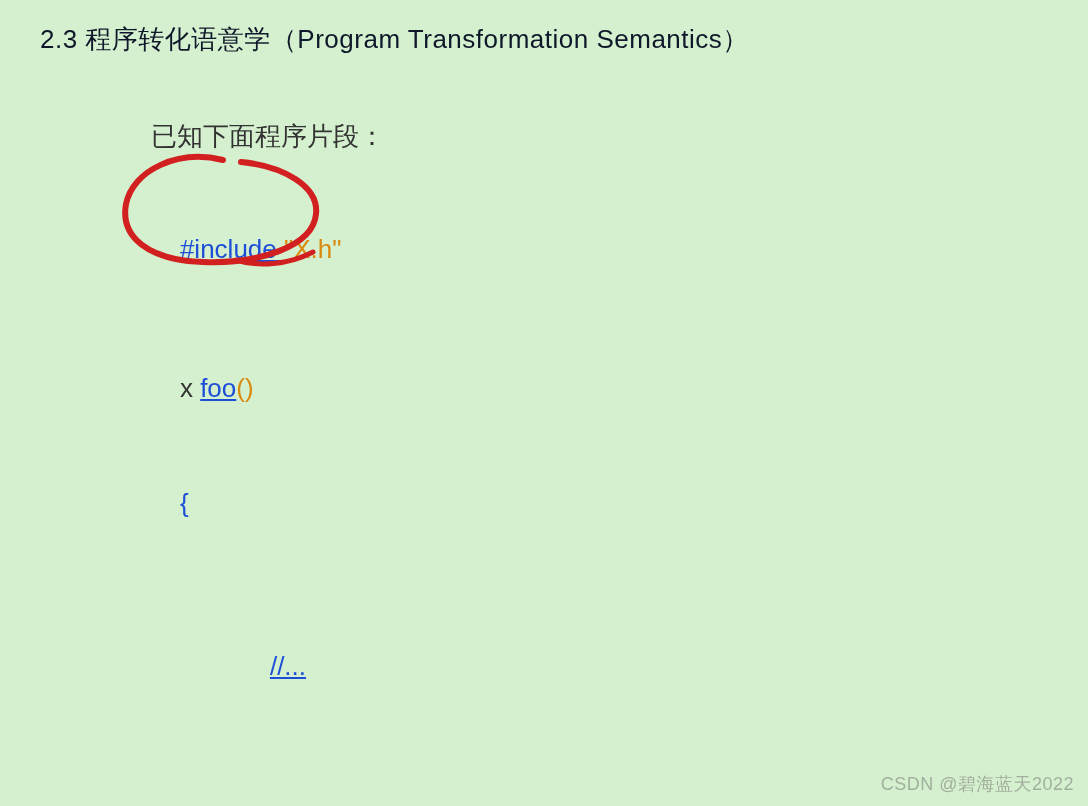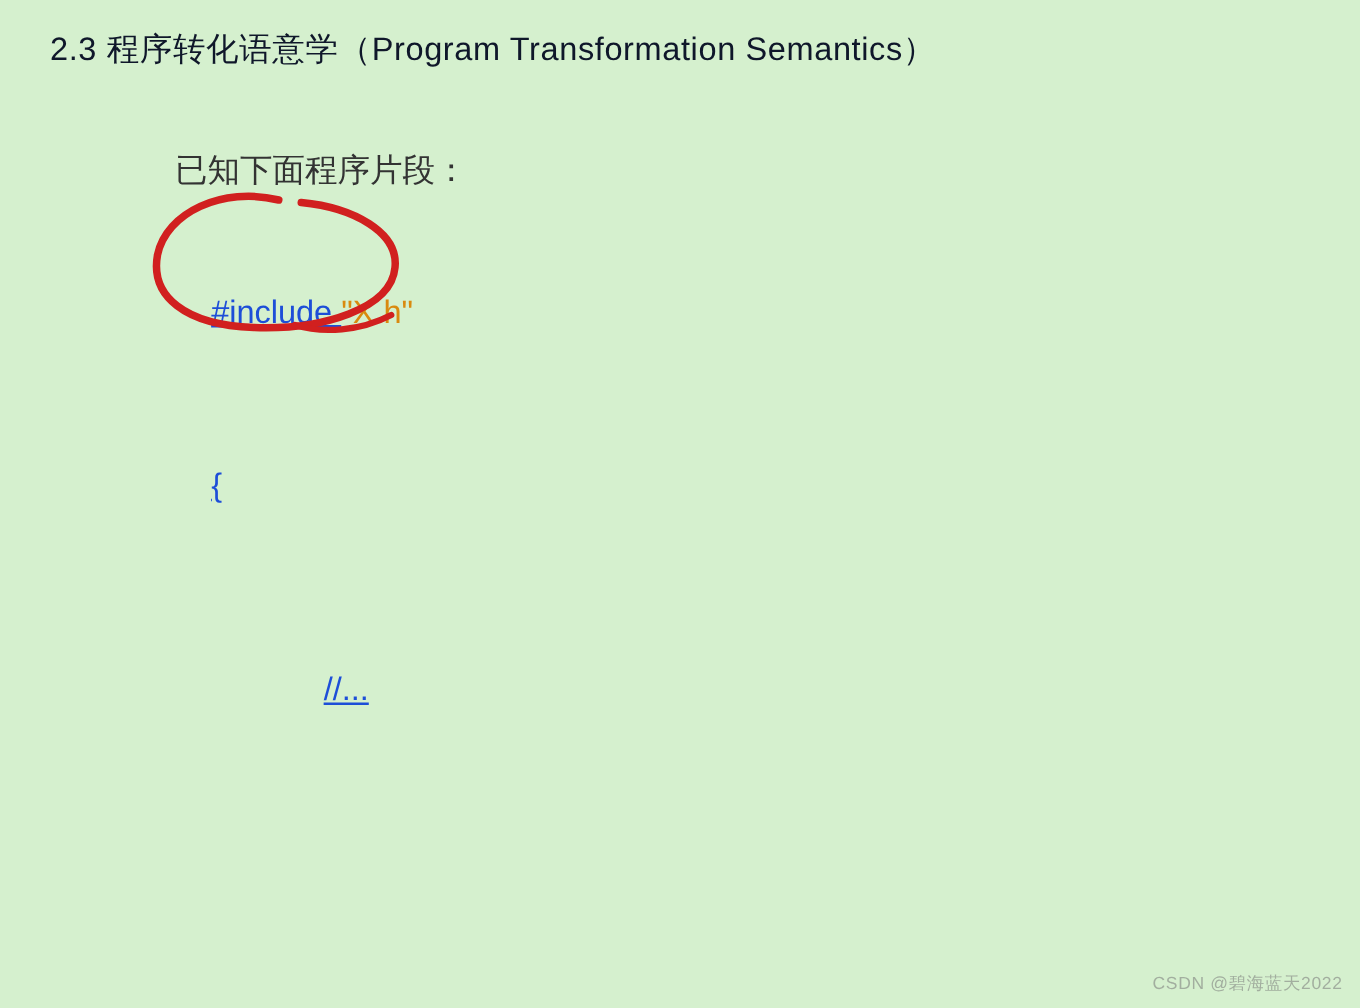--- a/index.html
+++ b/index.html
@@ -24,33 +24,34 @@
   .content {
     position: absolute;
     left: 140px;
     top: 118px;
     font-size: 26px;
     line-height: 1.4;
   }
   .line {
     margin-bottom: 6px;
     white-space: pre;
+    margin-left: 11px;
   }
   .spacer { height: 24px; }
   .gap { height: 10px; }
   .olive { color: #1d4ed8; text-decoration: underline; }
   .orange { color: #d98a0f; }
   .red { color: #c0392b; }
   .dark { color: #333; }
   .indent { padding-left: 90px; }
   .watermark {
     position: absolute;
     right: 14px;
     bottom: 10px;
-    font-size: 14px;
+    font-size: 18px;
     color: rgba(120,120,120,0.55);
     letter-spacing: 0.5px;
   }
   svg.annotation {
     position: absolute;
     left: 108px;
     top: 152px;
     pointer-events: none;
   }
 </style>
@@ -64,20 +65,23 @@
 
   <div class="spacer"></div>
   <div class="gap"></div>
 
   <div class="line">
     <span class="olive">#include </span><span class="orange">"X.h"</span>
   </div>
 
   <div class="spacer"></div>
 
+  <div class="line">
+    <span class="dark">x </span><span class="olive">foo</span><span class="orange">(</span><span class="orange">)</span>
+  </div>
 
   <div class="line">
     <span class="olive">{</span>
   </div>
 
 
   <div class="spacer"></div>
   <div class="spacer"></div>
 
   <div class="line indent">

